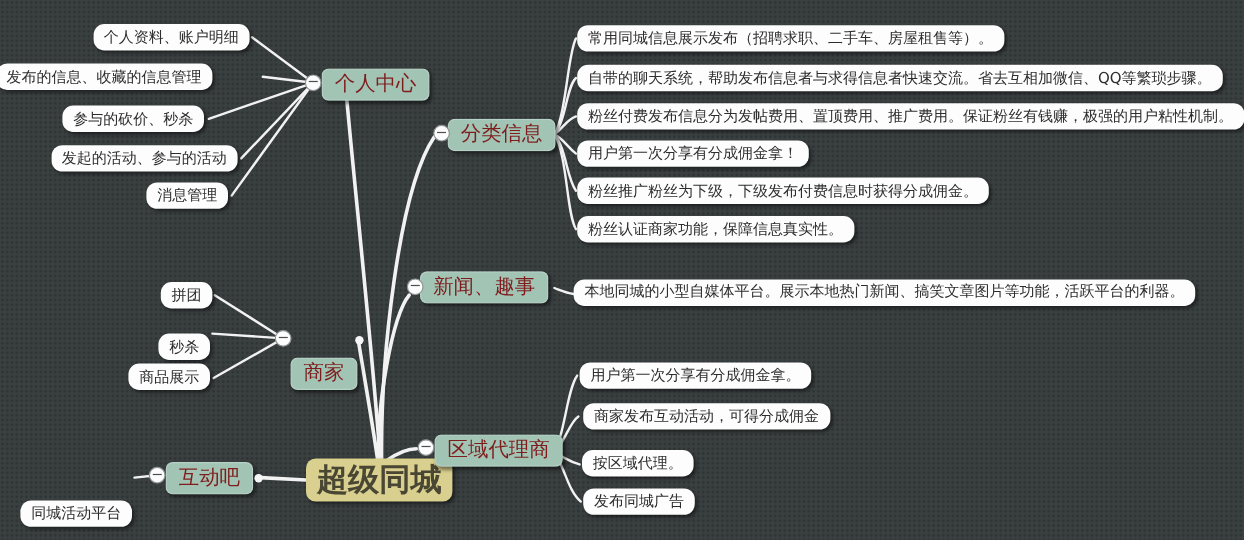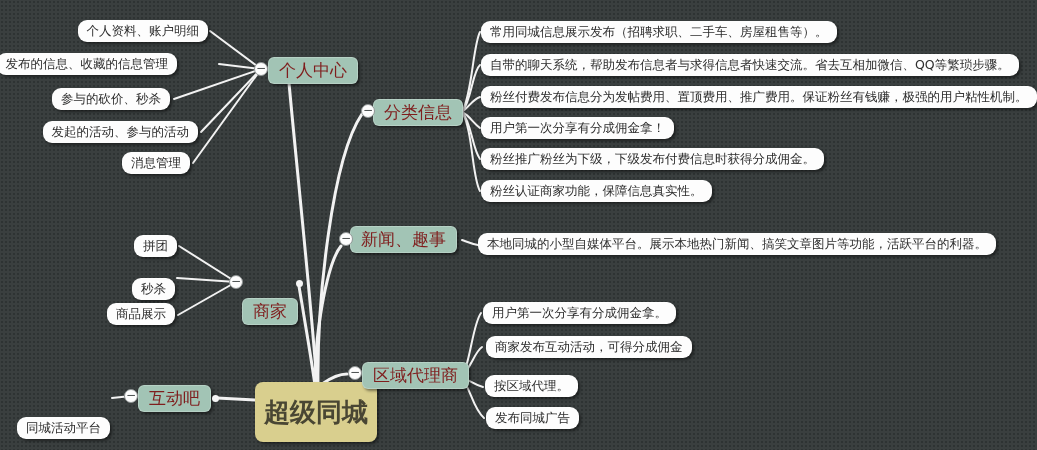--- a/index.html
+++ b/index.html
@@ -20,21 +20,21 @@
     font-size:12.5px; line-height:16px; padding:3px 9px;
     border-radius:9px;
   }
   .branch {
     background:#a2c4b5; color:#7f1d1d;
     font-size:17px; line-height:21px; padding:2px 10px;
     border-radius:6px; border:1px solid rgba(255,255,255,0.22);
   }
   .rootnode {
     background:#d9cf8e; color:#494633; font-weight:bold;
-    font-size:26px; line-height:30px; padding:15px 9px;
+    font-size:26px; line-height:30px; padding:3px 9px;
     border-radius:8px;
   }
   .collapse {
     position:absolute; z-index:3; box-sizing:border-box;
     width:14px; height:14px; border-radius:50%;
     background:#fdfdfd; border:1px solid #8f9494;
     color:#4a4f4f; font-size:12px; line-height:11px; text-align:center;
   }
   .dot {
     position:absolute; z-index:3;
@@ -98,21 +98,21 @@
   <div class="collapse" style="left:361px; top:104px;">−</div>
   <div class="node leaf" style="left:481px; top:21px;">常用同城信息展示发布（招聘求职、二手车、房屋租售等）。</div>
   <div class="node leaf" style="left:481px; top:54px;">自带的聊天系统，帮助发布信息者与求得信息者快速交流。省去互相加微信、QQ等繁琐步骤。</div>
   <div class="node leaf" style="left:481px; top:86px;">粉丝付费发布信息分为发帖费用、置顶费用、推广费用。保证粉丝有钱赚，极强的用户粘性机制。</div>
   <div class="node leaf" style="left:481px; top:117px;">用户第一次分享有分成佣金拿！</div>
   <div class="node leaf" style="left:481px; top:148px;">粉丝推广粉丝为下级，下级发布付费信息时获得分成佣金。</div>
   <div class="node leaf" style="left:481px; top:180px;">粉丝认证商家功能，保障信息真实性。</div>
 
   <div class="node branch" style="left:350px; top:226px;">新闻、趣事</div>
   <div class="collapse" style="left:339px; top:232px;">−</div>
-  <div class="node leaf" style="left:478px; top:233px;">本地同城的小型自媒体平台。展示本地热门新闻、搞笑文章图片等功能，活跃平台的利器。</div>
+  <div class="node leaf" style="left:478px; top:233px;font-family:Liberation Mono, monospace;">本地同城的小型自媒体平台。展示本地热门新闻、搞笑文章图片等功能，活跃平台的利器。</div>
 
   <div class="node branch" style="left:242px; top:270px;margin-top:28px;">商家</div>
   <div class="collapse" style="left:229px; top:275px;">−</div>
   <div class="dot" style="left:296px; top:280px;"></div>
   <div class="node leaf" style="right:860px; top:235px;">拼团</div>
   <div class="node leaf" style="right:862px; top:266px;margin-top:12px;">秒杀</div>
   <div class="node leaf" style="right:862px; top:303px;">商品展示</div>
 
   <div class="node branch" style="left:362px; top:362px;">区域代理商</div>
   <div class="collapse" style="left:348px; top:366px;">−</div>

